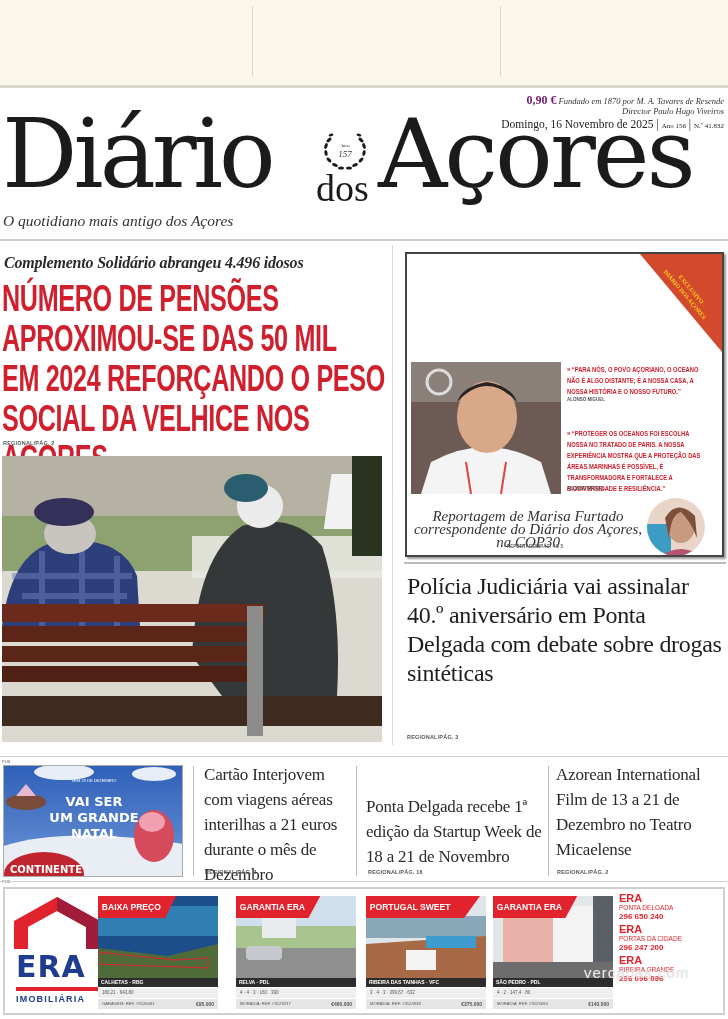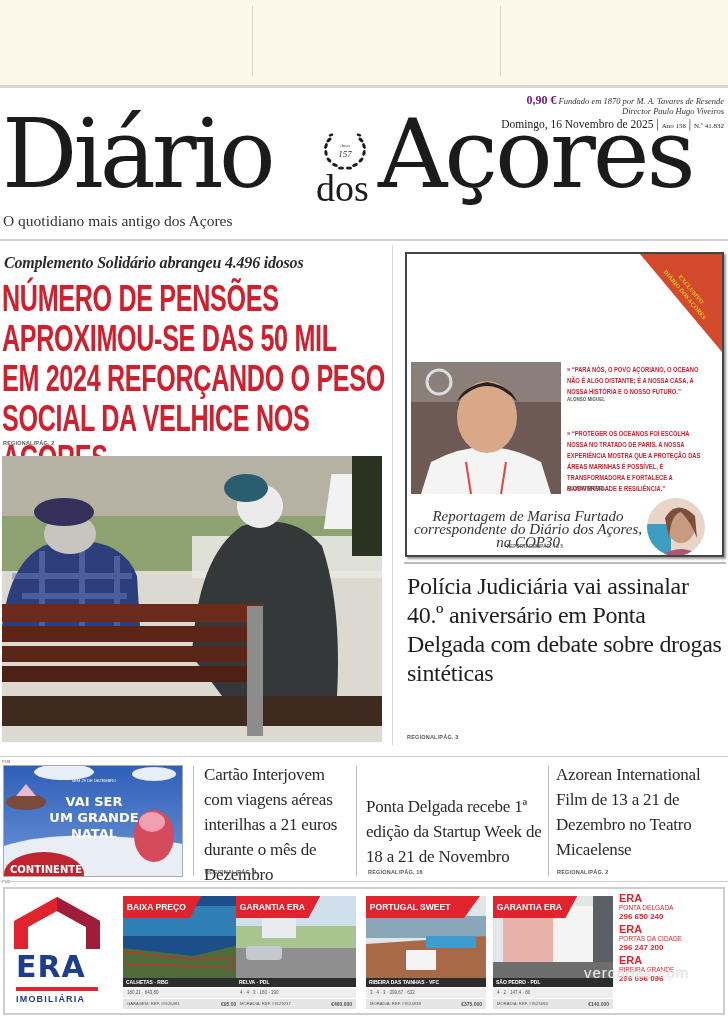--- a/index.html
+++ b/index.html
@@ -10,21 +10,21 @@
 .op{position:absolute;top:0;height:86px}
 .op .avatar{position:absolute;top:2px;width:64px;height:72px;border-radius:50%;overflow:hidden}
 .op .author{position:absolute;top:-3px;font-family:"Liberation Serif",serif;font-size:11px;color:#c8303a}
 .op .title{position:absolute;top:18px;font-family:"Liberation Sans",sans-serif;font-weight:bold;font-size:15.5px;line-height:20px;letter-spacing:-0.6px;color:#1a1a1a;transform:scaleX(0.82);transform-origin:left top;white-space:nowrap}
 .op .ref{position:absolute;font-family:"Liberation Sans",sans-serif;font-size:4.5px;color:#666;font-weight:bold}
 .vsep{position:absolute;top:6px;width:1px;height:70px;background:#d8d4c6}
 
 .logo-diario{left:2px;top:104px;font-family:"DejaVu Serif",serif;font-size:96px;line-height:100px;letter-spacing:-4px;color:#1b1b1b;transform:scaleX(0.98);transform-origin:left top}
 .logo-dos{left:316px;top:166px;font-family:"Liberation Serif",serif;font-size:38px;color:#1b1b1b}
 .logo-acores{left:378px;top:104px;font-family:"DejaVu Serif",serif;font-size:96px;line-height:100px;letter-spacing:-3px;color:#1b1b1b}
-.tagline{left:3px;top:212px;font-family:"Liberation Serif",serif;font-size:15.5px;color:#333}
+.tagline{left:3px;top:212px;font-family:"Liberation Serif",serif;font-style:italic;font-size:15.5px;color:#333}
 .laurel{left:321px;top:130px;width:48px;height:42px}
 .priceline{right:4px;top:95px;text-align:right;font-family:"Liberation Serif",serif;font-size:8.5px;color:#333;line-height:10px}
 .priceline .price{font-size:12px;font-weight:bold;color:#701a75}
 .dateline{right:4px;top:118px;font-size:11.5px;color:#222;font-family:"Liberation Serif",serif}
 .dateline small{font-size:7px}
 .rule{background:#d0d0d0;height:2px}
 
 .kicker{left:4px;top:254px;font-family:"Liberation Serif",serif;font-style:italic;font-weight:bold;font-size:16px;color:#2a2a2a;letter-spacing:-0.2px}
 .lead-title{left:2px;top:279px;width:400px;font-family:"Liberation Sans",sans-serif;font-weight:bold;font-size:37px;line-height:40px;color:#d0202e;transform:scaleX(0.68);transform-origin:left top;width:590px;letter-spacing:-0.5px}
 .secref{font-family:"Liberation Sans",sans-serif;font-size:5.5px;font-weight:bold;color:#555;letter-spacing:0.2px}
@@ -230,21 +230,21 @@
   <div class="abs" style="left:5px;top:4px;width:94px;height:115px">
     <svg width="94" height="60" viewBox="0 0 94 60">
       <polygon points="4,56 4,28 47,4 90,28 90,56 76,56 76,34 47,18 18,34 18,56" fill="#e0232d"></polygon>
       <polygon points="47,4 90,28 90,56 76,56 76,34 47,18" fill="#a01c3a"></polygon>
     </svg>
     <div style="position:absolute;left:6px;top:56px;font-family:'DejaVu Sans',sans-serif;font-weight:bold;font-size:30px;color:#1f3d8f;letter-spacing:1px">ERA</div>
     <div style="position:absolute;left:6px;top:94px;width:82px;height:4px;background:#e0232d"></div>
     <div style="position:absolute;left:6px;top:101px;font-family:'Liberation Sans',sans-serif;font-weight:bold;font-size:9px;color:#1f3d8f;letter-spacing:1.2px">IMOBILIÁRIA</div>
   </div>
 
-  <div class="era-card" style="left:118px">
+  <div class="era-card" style="left:93px">
     <div class="img">
       <svg width="120" height="82">
           <rect width="120" height="82" fill="#1c4f8a"></rect>
           <rect y="10" width="120" height="30" fill="#2f7fb5"></rect>
           <path d="M0 52 L70 60 L120 48 L120 82 L0 82 Z" fill="#4f6b3a"></path>
           <path d="M0 56 L76 64 L110 62 L110 72 L0 68 Z" fill="none" stroke="#e0232d" stroke-width="1"></path>
         </svg>
     </div>
     <div class="tag">BAIXA PREÇO</div>
     <div class="loc">CALHETAS - RBG</div>

